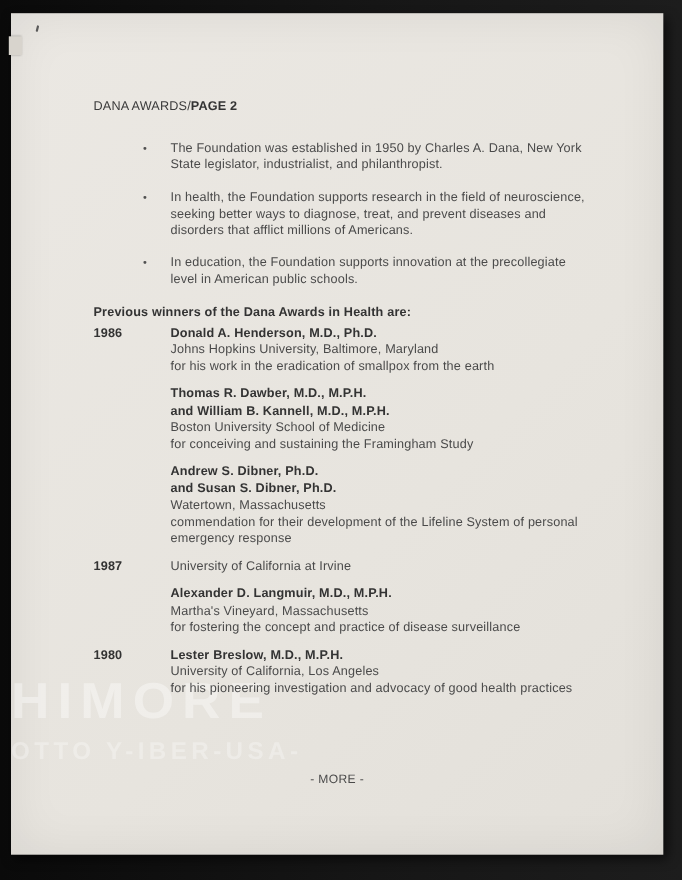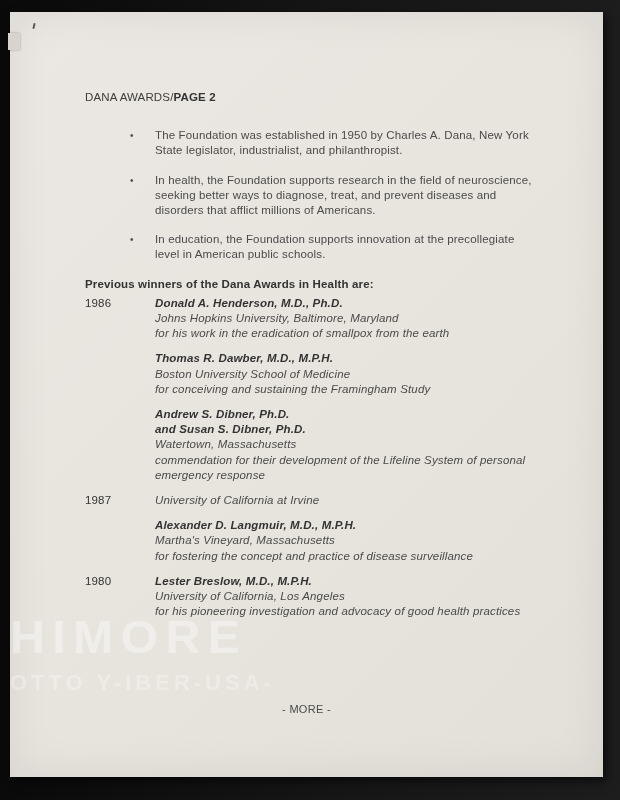--- a/index.html
+++ b/index.html
@@ -34,23 +34,23 @@
     color:#4a4a4a;font-size:11.5px;line-height:15.2px;letter-spacing:0.15px;
   }
   .b{font-weight:bold;color:#333333;}
   .header{margin-bottom:23px;color:#3c3c3c;}
   .bullet-row{display:flex;margin-bottom:14px;}
   .bullet-marker{flex:none;width:70px;padding-left:45px;box-sizing:border-box;font-size:10px;color:#4f4f4f;}
   .wrap{white-space:pre-line;}
   .bullet-text{flex:1;max-width:430px;}
   .section-heading{margin:10px 0 4px 0;}
   .entry{display:flex;}
-  .year{flex:none;width:70px;font-weight:normal;color:#333333;}
+  .year{flex:none;width:70px;font-weight:bold;color:#333333;}
   .blocks{flex:1;}
-  .winner-block{margin-bottom:10px;max-width:432px;font-style:italic;}
+  .winner-block{margin-bottom:10px;max-width:432px;}
   .footer{
     position:absolute;left:0;bottom:62px;width:100%;z-index:2;
     text-align:center;color:#4a4a4a;font-size:11px;letter-spacing:0.3px;
   }
 </style>
 </head>
 <body>
 
 <div class="paper">
   <div class="corner-speck"></div>
@@ -89,20 +89,21 @@
       <div class="entry">
         <div class="year">1986</div>
         <div class="blocks">
           <div class="winner-block">
             <div class="b">Donald A. Henderson, M.D., Ph.D.</div>
             <div class="wrap">Johns Hopkins University, Baltimore, Maryland</div>
             <div class="wrap">for his work in the eradication of smallpox from the earth</div>
           </div>
           <div class="winner-block">
             <div class="b">Thomas R. Dawber, M.D., M.P.H.</div>
+            <div class="b">and William B. Kannell, M.D., M.P.H.</div>
             <div class="wrap">Boston University School of Medicine</div>
             <div class="wrap">for conceiving and sustaining the Framingham Study</div>
           </div>
           <div class="winner-block">
             <div class="b">Andrew S. Dibner, Ph.D.</div>
             <div class="b">and Susan S. Dibner, Ph.D.</div>
             <div class="wrap">Watertown, Massachusetts</div>
             <div class="wrap">commendation for their development of the Lifeline System of personal
 emergency response</div>
           </div>

